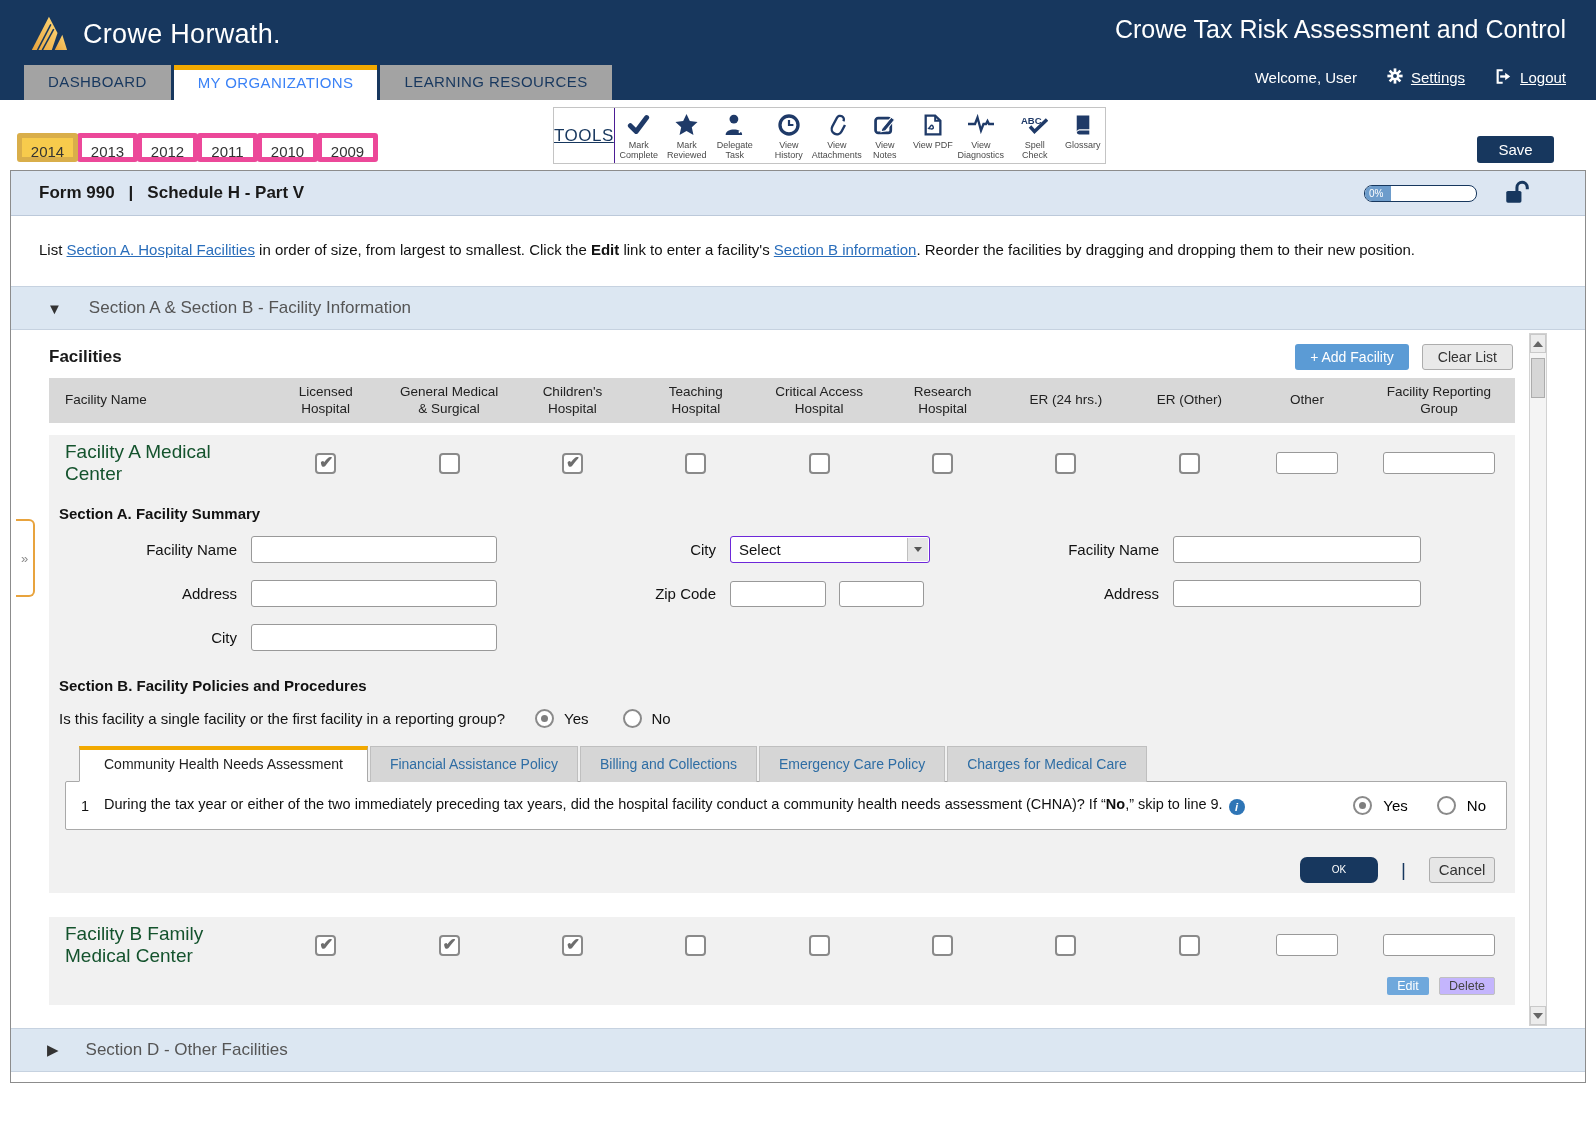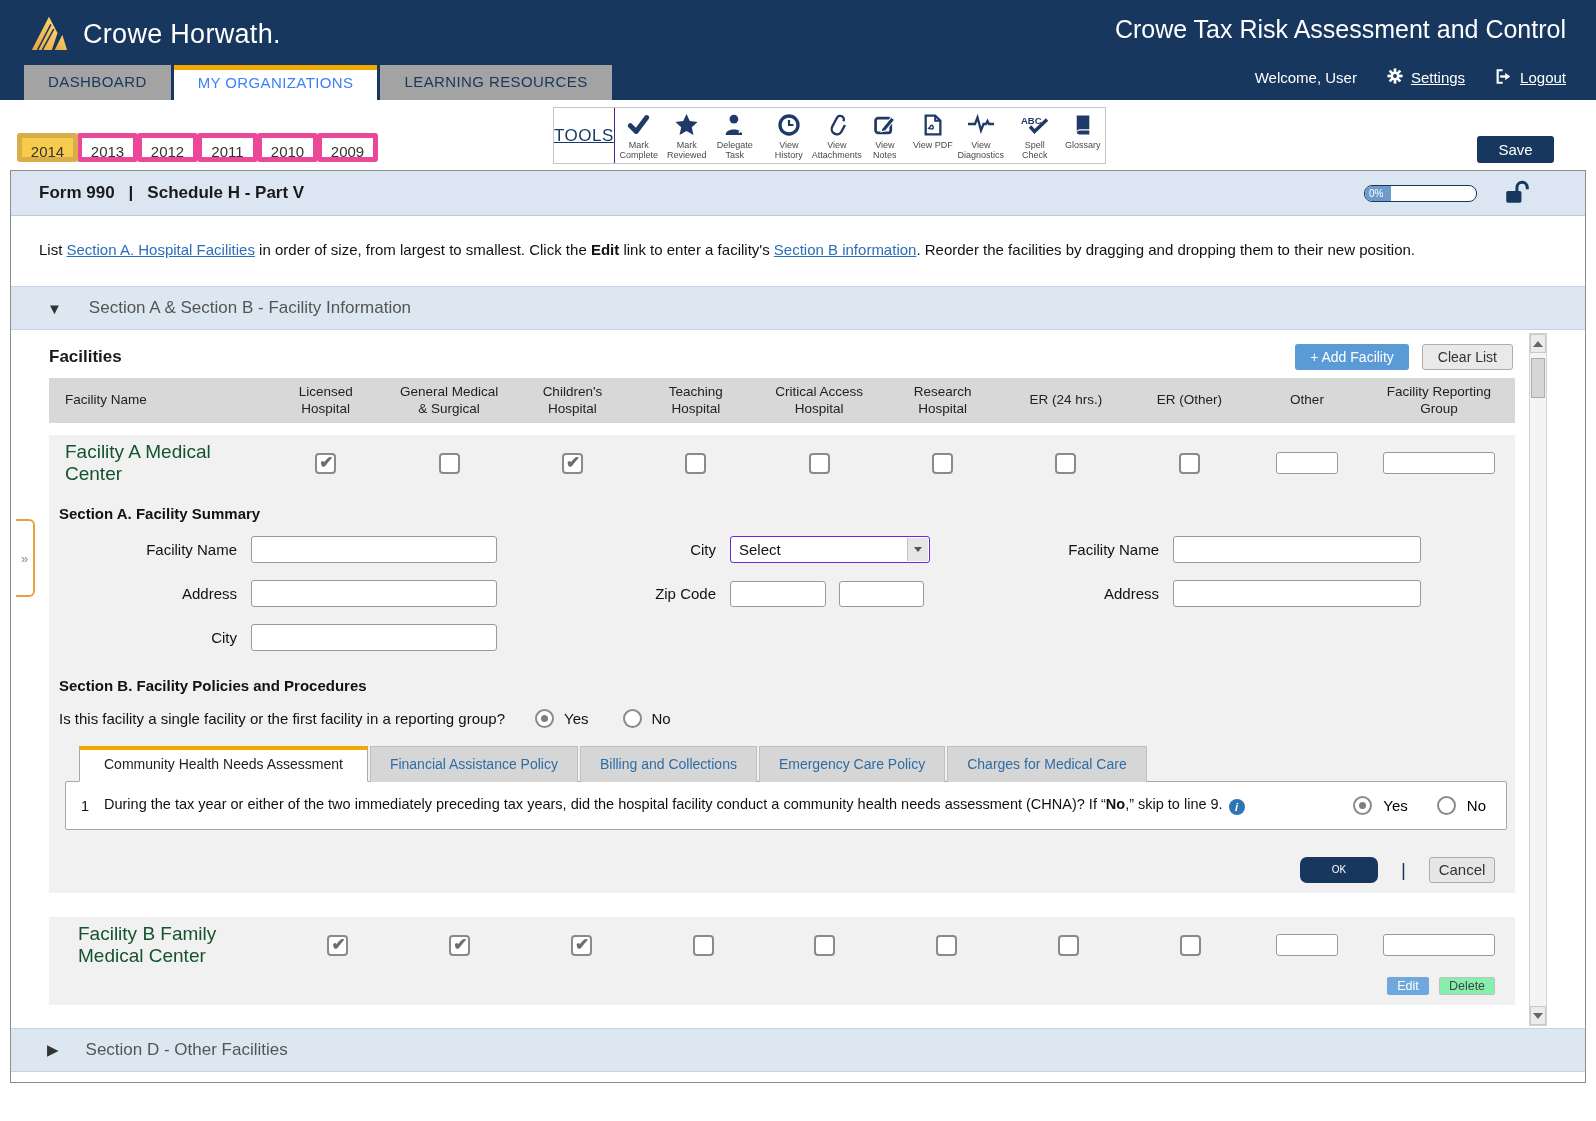--- a/index.html
+++ b/index.html
@@ -114,25 +114,25 @@
   .qradios { display:flex; align-items:center; gap:11px; margin:0 8px 0 12px; flex:none; }
   .qradios .lbl { font-size:15px; margin-right:18px; }
   .okrow { display:flex; justify-content:flex-end; align-items:center; gap:23px;
     margin-top:26px; padding:0 20px 10px 0; }
   .btn-ok { width:78px; height:26px; background:#17375E; color:#fff; font-size:10px; text-align:center;
     line-height:26px; border-radius:7px; cursor:pointer; }
   .okdiv { color:#17375E; font-size:19px; }
   .btn-cancel { width:66px; height:26px; background:#E6E6E6; border:1px solid #ADADAD; color:#333;
     font-size:15px; text-align:center; line-height:24px; border-radius:3px; cursor:pointer; }
 
-  .blockB { margin-top:24px; padding-bottom:6px;padding-left:13px; }
+  .blockB { margin-top:24px; padding-bottom:6px; }
   .editrow { display:flex; justify-content:flex-end; gap:10px; padding:4px 20px 4px 0; }
   .btn-edit { background:#6FA8DC; color:#fff; font-size:12.5px; width:42px; height:18px; line-height:18px;
     text-align:center; border-radius:2px; cursor:pointer; }
-  .btn-delete { background:#86efac; border:1px solid #C0C0C0; color:#444; font-size:12.5px; width:56px;
+  .btn-delete { background:#c4b5fd; border:1px solid #C0C0C0; color:#444; font-size:12.5px; width:56px;
     height:18px; line-height:16px; text-align:center; border-radius:2px; cursor:pointer; }
 
   
   .vscroll { position:absolute; right:38px; top:3px; bottom:2px; width:18px; background:#F4F4F4;
     border:1px solid #D2D2D2; }
   .scroll-btn { position:absolute; left:0; right:0; height:19px; background:#ECECEC;
     border:1px solid #C9C9C9; display:flex; align-items:center; justify-content:center; cursor:pointer; }
   .scroll-btn.up { top:0; } .scroll-btn.down { bottom:0; }
   .chev-up { width:0; height:0; border-left:5px solid transparent; border-right:5px solid transparent;
     border-bottom:6px solid #666; }

